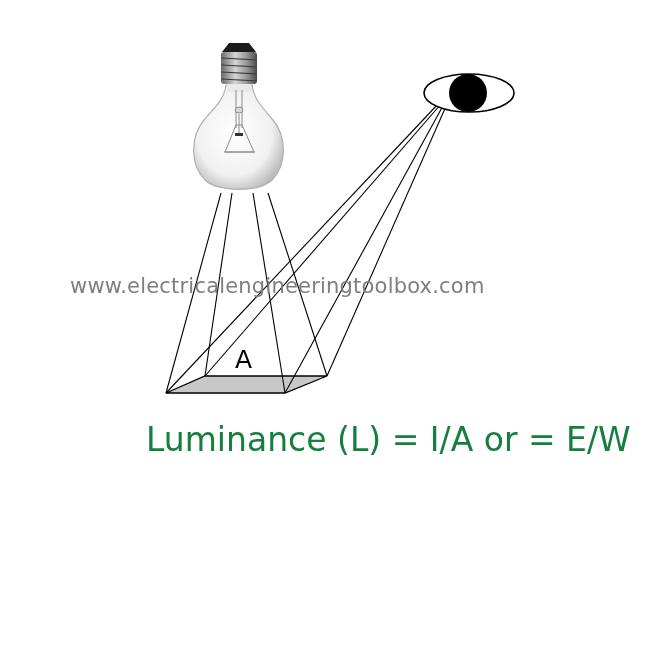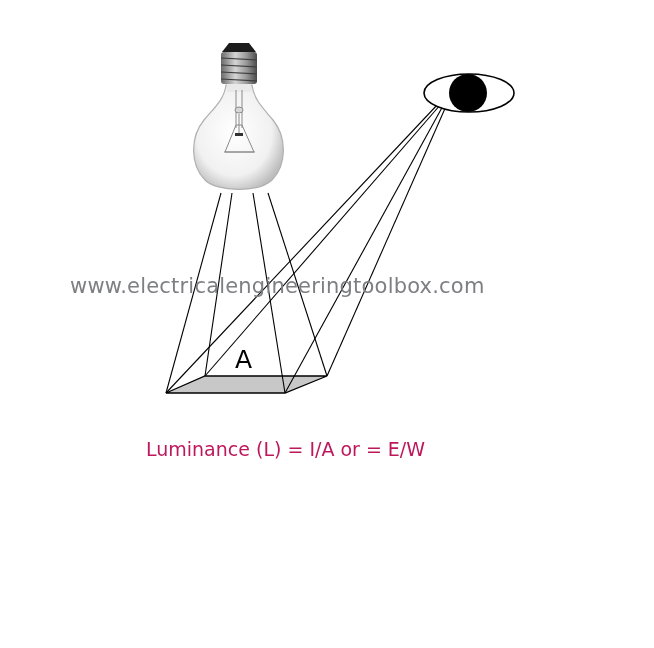--- a/index.html
+++ b/index.html
@@ -1,20 +1,20 @@
 <!DOCTYPE html>
 <html><head>
 <meta charset="utf-8">
 <style>
   html,body{margin:0;padding:0;background:#ffffff;}
   #stage{position:relative;width:654px;height:648px;overflow:hidden;background:#fff;text-decoration:underline;}
   svg{position:absolute;left:0;top:0;}
   .watermark{position:absolute;left:70px;top:274px;font-family:"DejaVu Sans",sans-serif;font-size:21px;color:#7d7f83;letter-spacing:0.2px;white-space:nowrap;}
   .area-label{position:absolute;left:235px;top:345px;font-family:"DejaVu Sans",sans-serif;font-size:25px;color:#000;}
-  .formula{position:absolute;left:146px;top:438px;font-family:"DejaVu Sans",sans-serif;font-size:19px;color:#be185d;white-space:nowrap;}
+  .formula{position:absolute;left:146px;top:420px;font-family:"DejaVu Sans",sans-serif;font-size:33px;color:#15803d;white-space:nowrap;}
 </style>
 </head>
 <body>
 
 <div id="stage">
   <svg width="654" height="648" viewBox="0 0 654 648">
 
     <polygon points="205,376 327,376 285,393 166,393" fill="#c8c8c8" stroke="#000" stroke-width="1.3"></polygon>
 
     <g stroke="#000" stroke-width="1.1" fill="none">

